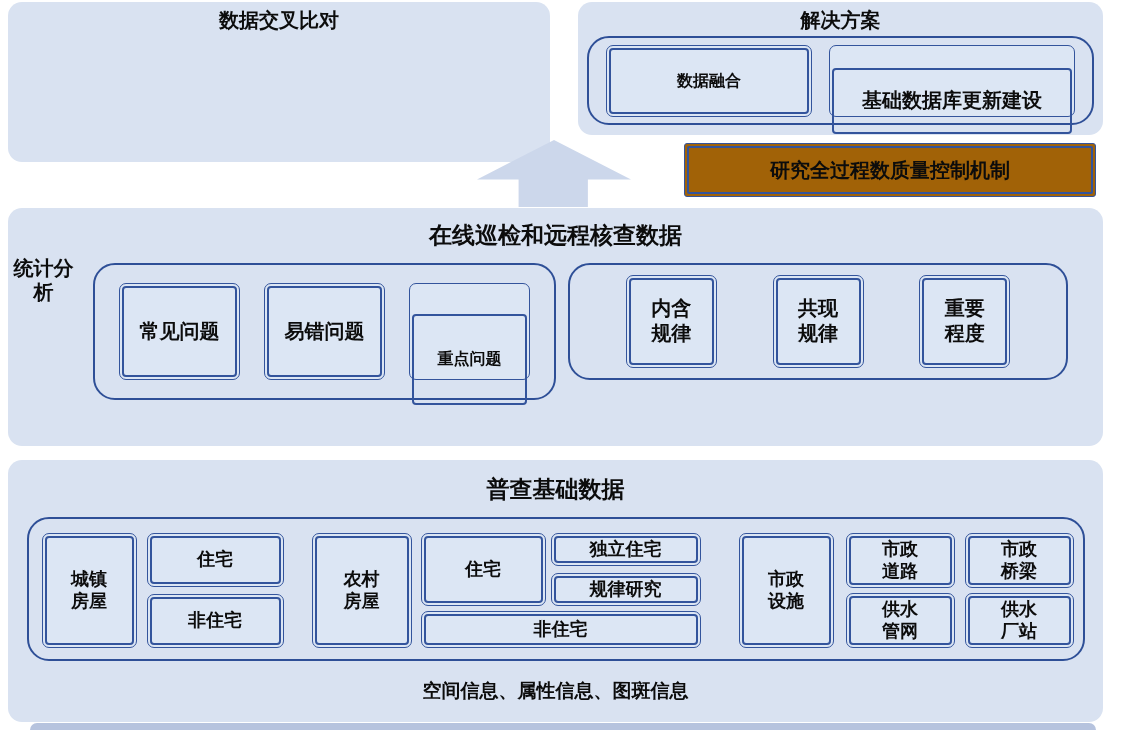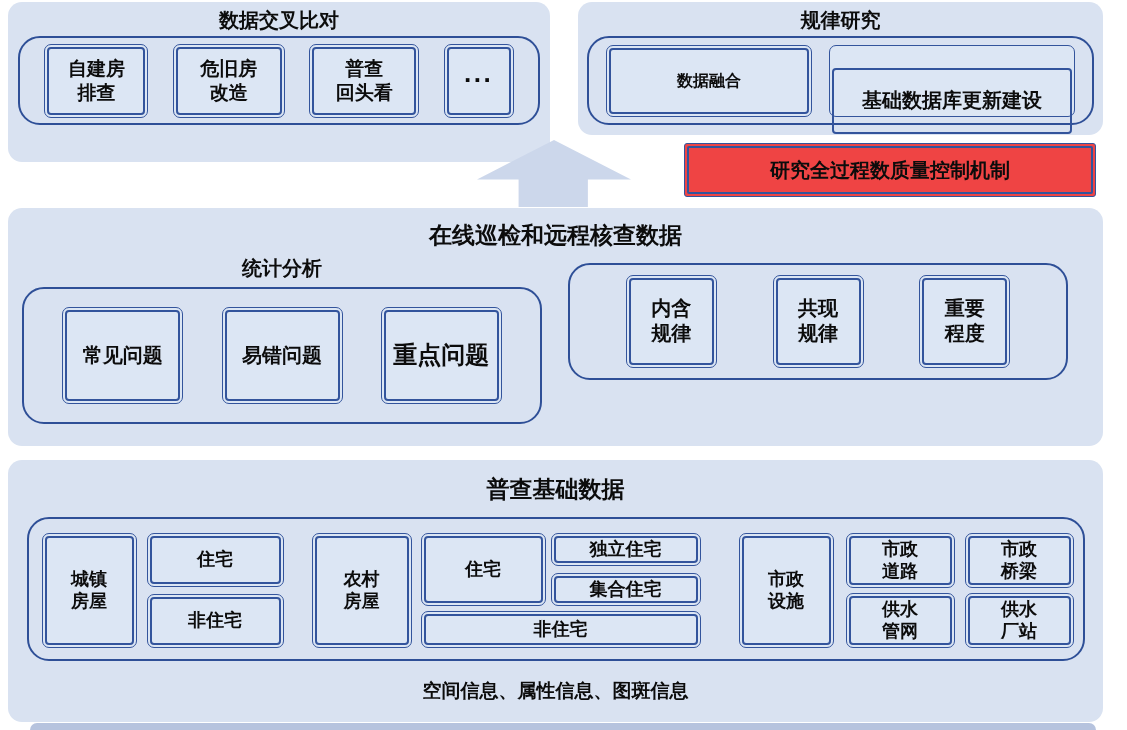--- a/index.html
+++ b/index.html
@@ -30,30 +30,30 @@
 
   .p-tl .container{margin:4px auto 0;width:522px;height:89px;}
   .p-tr .container{margin:4px auto 0;width:507px;height:89px;}
 
   .dbox{background:var(--boxfill);border:1px solid var(--line);border-radius:7px;padding:2px;}
   .dbox .in{height:100%;width:100%;border:2.5px solid var(--line);border-radius:4px;
     display:flex;align-items:center;justify-content:center;text-align:center;
     font-weight:700;font-size:19px;line-height:1.25;white-space:pre-line;color:var(--ink);}
   .ellip .in{font-size:26px;letter-spacing:1px;line-height:0.5;}
 
-  .wbox{position:absolute;left:684px;top:143px;width:412px;height:54px;background:#ef4444;
+  .wbox{position:absolute;left:684px;top:143px;width:412px;height:54px;background:#a16207;
     border:1px solid var(--line);border-radius:3px;padding:2px;}
   .wbox .in{height:100%;border:2.5px solid var(--line);border-radius:2px;display:flex;
     align-items:center;justify-content:center;font-weight:700;font-size:20px;}
 
   .arrow{position:absolute;left:477px;top:140px;width:154px;height:67px;background:var(--arrow);
     clip-path:polygon(50% 0%,100% 59%,72% 59%,72% 100%,27% 100%,27% 59%,0% 59%);}
 
   .mid-row{display:flex;margin-top:6px;}
-  .group{display:flex;flex-direction:column;}
+  .group{display:flex;flex-direction:row;}
   .g-left{width:548px;}
   .g-right{width:547px;}
   .glabel{text-align:center;font-weight:700;font-size:20px;line-height:1.2;}
   .c-left{margin:7px 0 0 14px;width:520px;height:137px;}
   .c-right{margin:7px 0 0 12px;width:500px;height:117px;}
   .mbox{width:121px;height:97px;}
   .rbox{width:91px;height:93px;}
 
   .c-bot{position:relative;margin:13px auto 0;width:1058px;height:144px;}
   .g-urban{position:absolute;left:13px;top:14px;width:242px;height:115px;display:flex;gap:10px;}
@@ -76,41 +76,24 @@
   .strip{position:absolute;left:30px;top:723px;width:1066px;height:7px;background:var(--strip);
     border-radius:12px 12px 0 0;}
 </style>
 </head>
 <body>
 
 <div class="canvas">
 
   <div class="panel p-tl">
     <div class="ptitle">数据交叉比对</div>
-    <div class="container row">
-      <div class="dbox" style="width:104px;height:74px;">
-        <div class="in">自建房
-排查</div>
-      </div>
-      <div class="dbox" style="width:112px;height:74px;">
-        <div class="in">危旧房
-改造</div>
-      </div>
-      <div class="dbox" style="width:110px;height:74px;">
-        <div class="in">普查
-回头看</div>
-      </div>
-      <div class="dbox ellip" style="width:70px;height:74px;">
-        <div class="in">···</div>
-      </div>
-    </div>
   </div>
 
   <div class="panel p-tr">
-    <div class="ptitle">规律研究</div>
+    <div class="ptitle">解决方案</div>
     <div class="container row">
       <div class="dbox" style="width:206px;height:72px;">
         <div class="in" style="font-size:16px;">数据融合</div>
       </div>
       <div class="dbox" style="width:246px;height:72px;">
         <div class="in" style="font-size:20px;margin-top:20px;">基础数据库更新建设</div>
       </div>
     </div>
   </div>
 
@@ -126,21 +109,21 @@
       <div class="group g-left">
         <div class="glabel">统计分析</div>
         <div class="container row c-left">
           <div class="dbox mbox">
             <div class="in" style="font-size:20px;">常见问题</div>
           </div>
           <div class="dbox mbox">
             <div class="in" style="font-size:20px;">易错问题</div>
           </div>
           <div class="dbox mbox">
-            <div class="in" style="font-size:24px;">重点问题</div>
+            <div class="in" style="font-size:16px;margin-top:28px;">重点问题</div>
           </div>
         </div>
       </div>
       <div class="group g-right">
         <div class="container row c-right">
           <div class="dbox rbox">
             <div class="in" style="font-size:20px;">内含
 规律</div>
           </div>
           <div class="dbox rbox">
@@ -183,21 +166,21 @@
         <div class="rural-right">
           <div class="rural-top">
             <div class="dbox rural-res">
               <div class="in">住宅</div>
             </div>
             <div class="rural-sub">
               <div class="dbox">
                 <div class="in">独立住宅</div>
               </div>
               <div class="dbox">
-                <div class="in">集合住宅</div>
+                <div class="in">规律研究</div>
               </div>
             </div>
           </div>
           <div class="dbox rural-nonres">
             <div class="in">非住宅</div>
           </div>
         </div>
       </div>
 
       <div class="g-muni">

